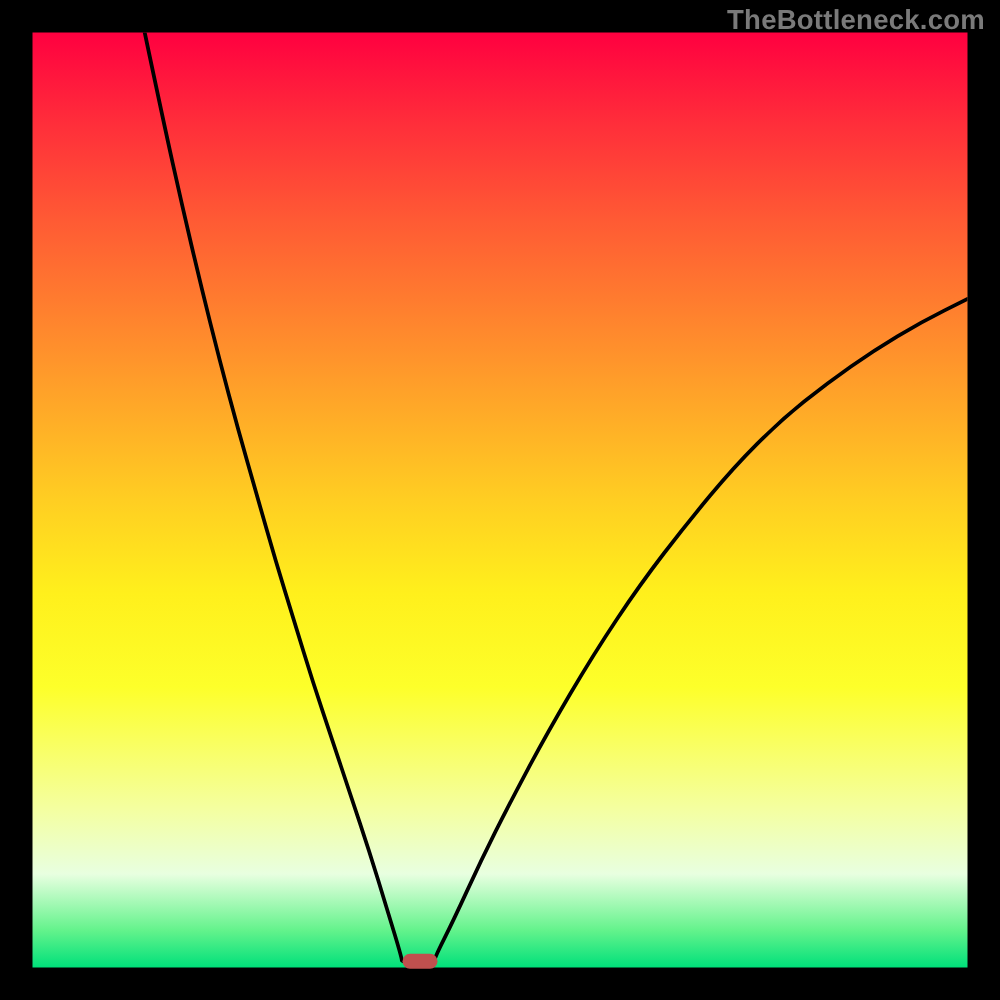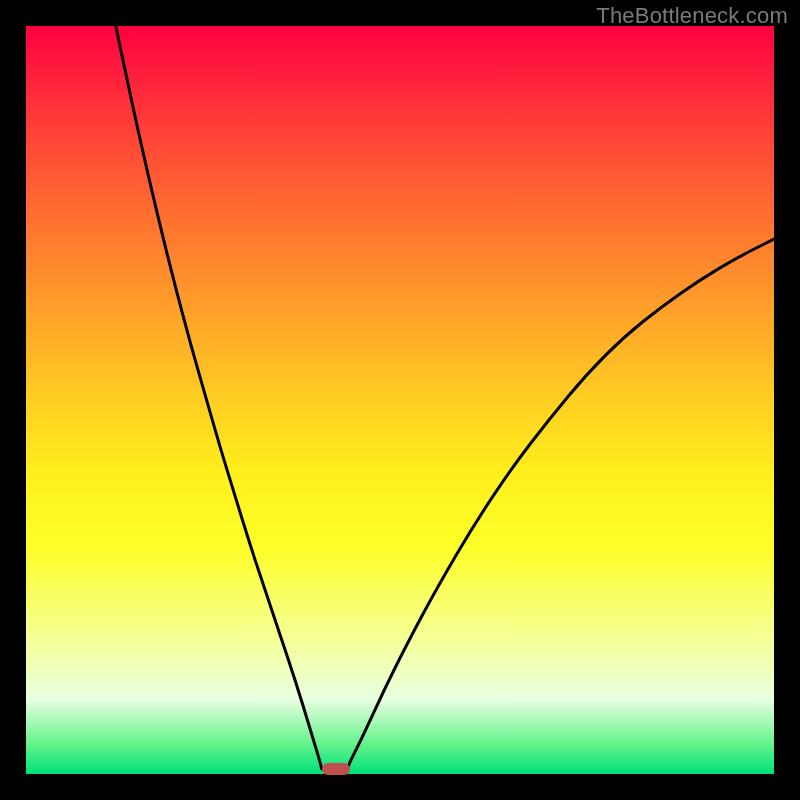--- a/index.html
+++ b/index.html
@@ -54,20 +54,21 @@
   }
   .watermark {
     position: absolute;
     top: 3px;
     right: 12px;
     color: #7a7a7a;
     font-family: Arial, Helvetica, sans-serif;
     font-size: 22px;
     letter-spacing: 0.2px;
     user-select: none;
+    font-weight: bold;
   }
 </style>
 </head>
 <body>
 
 <div class="outer">
   <div class="plot-area">
     <svg class="curve-svg" viewBox="0 0 748 748" preserveAspectRatio="none">
       <path id="curve-path" fill="none" stroke="#000000" stroke-width="3" stroke-linejoin="round" stroke-linecap="round" d="M 89.76 0.00 Q 104.72 71.06 112.20 104.72 Q 119.68 138.38 127.16 170.17 Q 134.64 201.96 142.12 231.88 Q 149.60 261.80 157.08 289.85 Q 164.56 317.90 172.04 344.08 Q 179.52 370.26 187.00 396.44 Q 194.48 422.62 201.96 446.93 Q 209.44 471.24 216.92 495.55 Q 224.40 519.86 231.88 542.30 Q 239.36 564.74 246.84 587.18 Q 254.32 609.62 261.80 632.06 Q 269.28 654.50 276.76 678.81 Q 284.24 703.12 289.85 721.82 Q 295.46 740.52 295.46 742.39 Q 295.46 744.26 308.55 744.26 Q 321.64 744.26 321.64 742.39 Q 321.64 740.52 329.12 725.56 Q 336.60 710.60 347.82 686.29 Q 359.04 661.98 370.26 639.54 Q 381.48 617.10 396.44 589.05 Q 411.40 561.00 430.10 529.21 Q 448.80 497.42 467.50 469.37 Q 486.20 441.32 504.90 417.01 Q 523.60 392.70 542.30 370.26 Q 561.00 347.82 579.70 329.12 Q 598.40 310.42 617.10 295.46 Q 635.80 280.50 654.50 267.41 Q 673.20 254.32 691.90 243.10 Q 710.60 231.88 729.30 222.53 L 748.00 213.18"></path>
     </svg>

